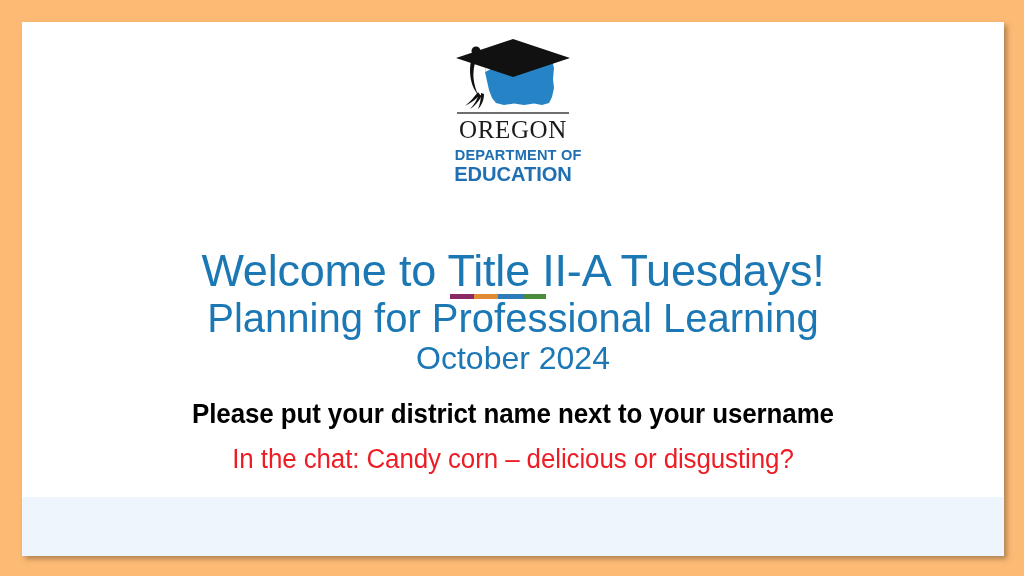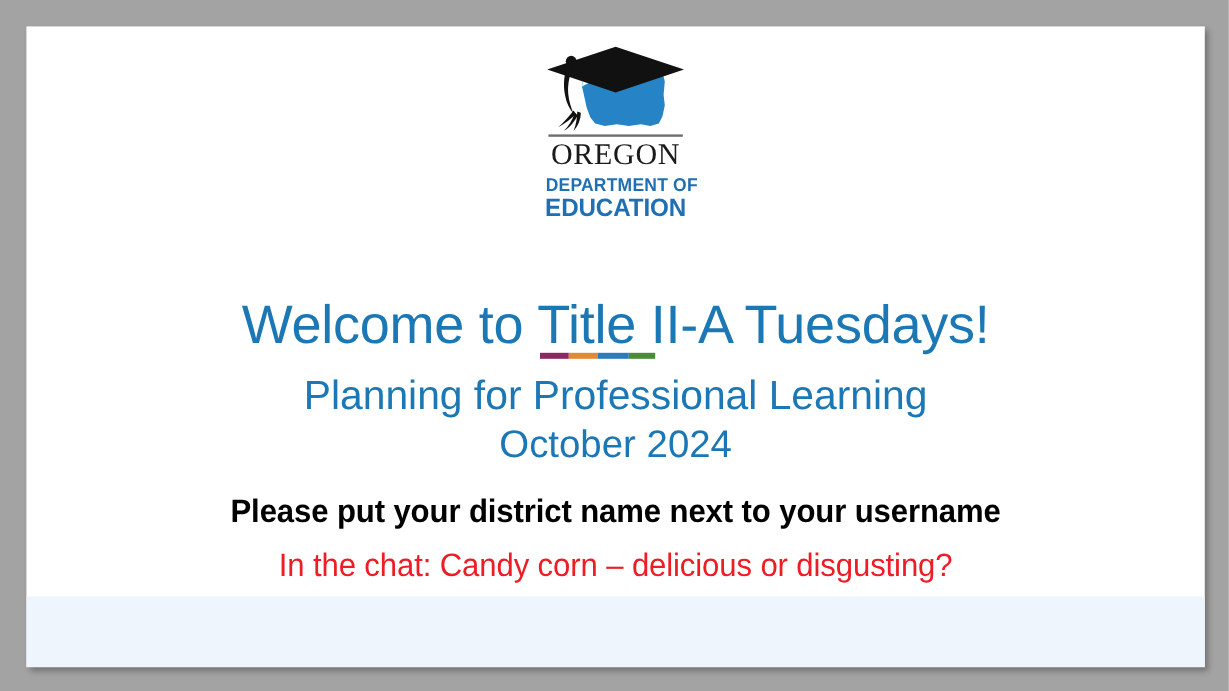--- a/index.html
+++ b/index.html
@@ -146,23 +146,22 @@
     height: 5px;
     display: flex;
   }
   #accent-rule span { height: 100%; }
   .seg-0 { width: 25%; }
   .seg-1 { width: 25%; }
   .seg-2 { width: 27%; }
   .seg-3 { width: 23%; }
 
   #title-sub {
-    margin-top: 12px;
-    font-family: "Liberation Sans", sans-serif;
-    font-size: 34px;
+    font-family: "Liberation Sans", sans-serif;
+    font-size: 40px;
     font-weight: 400;
     color: #1C78B4;
     line-height: 40px;
     white-space: nowrap;
   }
   #title-date {
     margin-top: 6px;
     font-family: "Liberation Sans", sans-serif;
     font-size: 32px;
     font-weight: 400;
@@ -190,21 +189,21 @@
     color: #EE1C25;
     line-height: 32px;
     letter-spacing: -0.1px;
     white-space: nowrap;
     transform: scaleX(0.96);
   }
 </style>
 </head>
 <body>
 
-<div id="slide" style="background: #a3a3a3;">
+<div id="slide" style="background: #fdba74;">
 
   <div id="slide-canvas" style="background: rgb(255, 255, 255);">
 
     <div id="bottom-band" style="background: rgb(239, 245, 252);"></div>
 
     <div id="logo">
       <div id="logo-inner">
 
         <svg id="logo-mark" viewBox="0 0 236 144" xmlns="http://www.w3.org/2000/svg">
 

